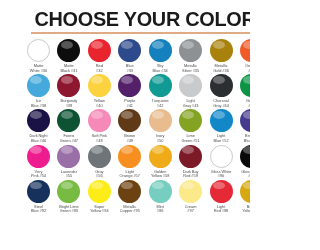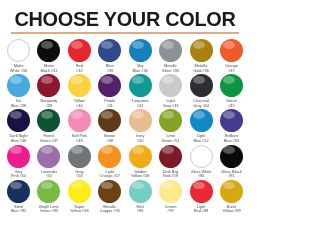--- a/index.html
+++ b/index.html
@@ -12,20 +12,21 @@
     background: #ffffff;
     font-family: "Liberation Sans", sans-serif;
     overflow: hidden;
   }
   .page {
     width: 250px;
     height: 250px;
     box-sizing: border-box;
     position: relative;
     background: #ffffff;
+    margin-left: 20px;
   }
   .header {
     padding: 9px 10px 0 10px;
   }
   .title {
     font-family: "Liberation Sans", sans-serif;
     font-weight: bold;
     font-size: 20.5px;
     line-height: 20px;
     letter-spacing: -0.3px;

